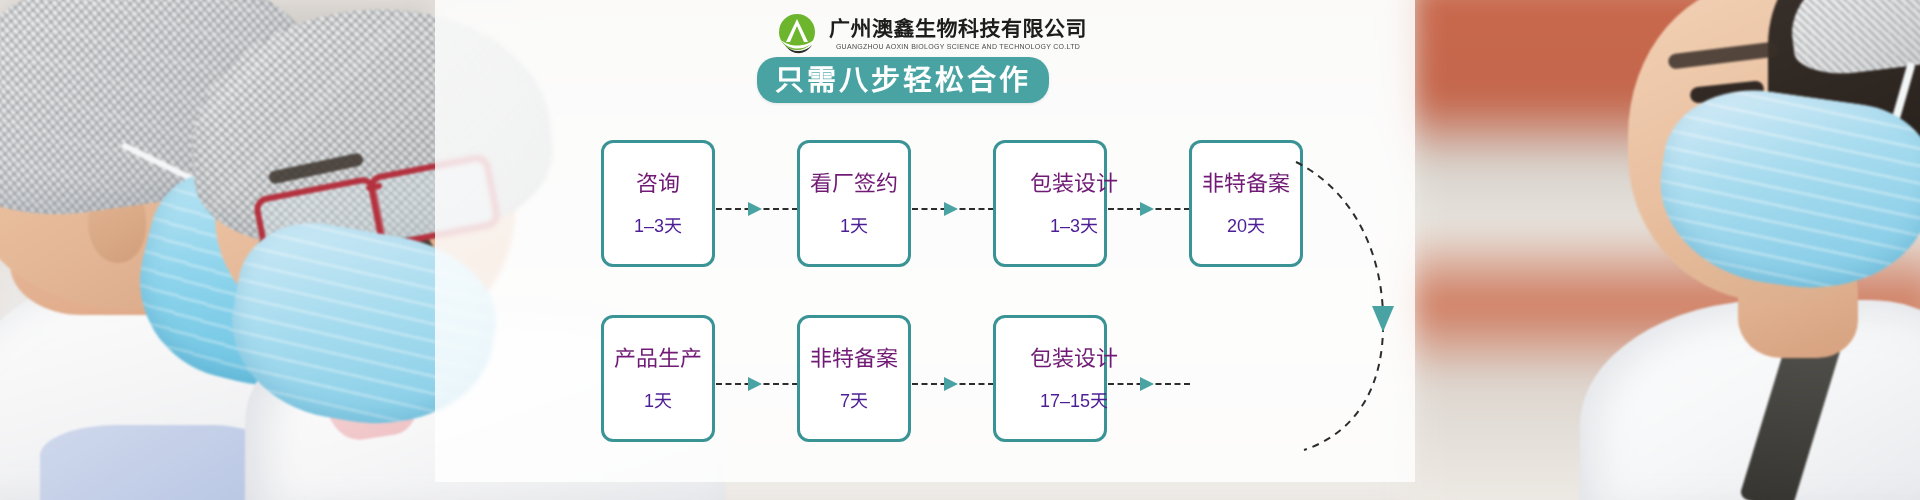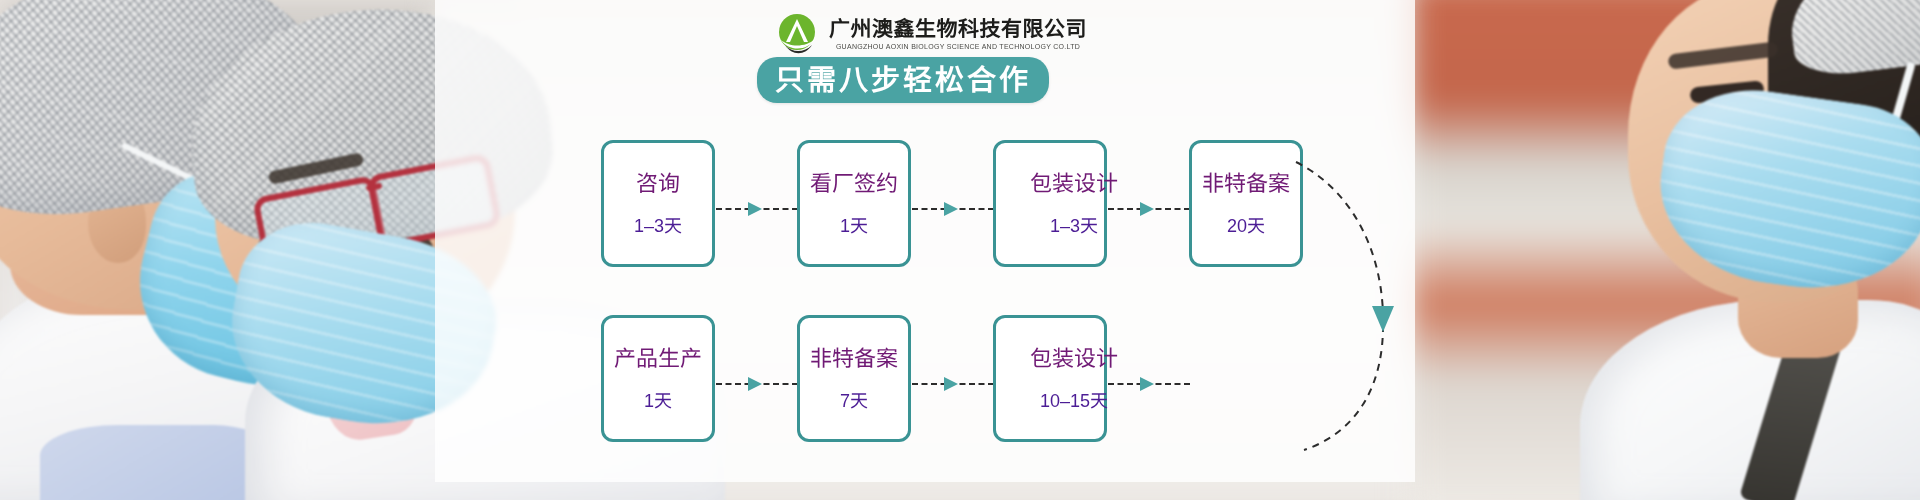--- a/index.html
+++ b/index.html
@@ -414,21 +414,21 @@
         <div class="n-title">非特备案</div>
         <div class="n-days">7天</div>
       </div>
       <div class="conn k1">
         <div class="dash"></div>
         <div class="head"></div>
       </div>
 
       <div class="node c2">
         <div class="n-title">包装设计</div>
-        <div class="n-days">10–15天</div>
+        <div class="n-days">17–15天</div>
       </div>
       <div class="conn k2">
         <div class="dash"></div>
         <div class="head"></div>
       </div>
 
     </div>
   </div>
 
   <div class="curve">

